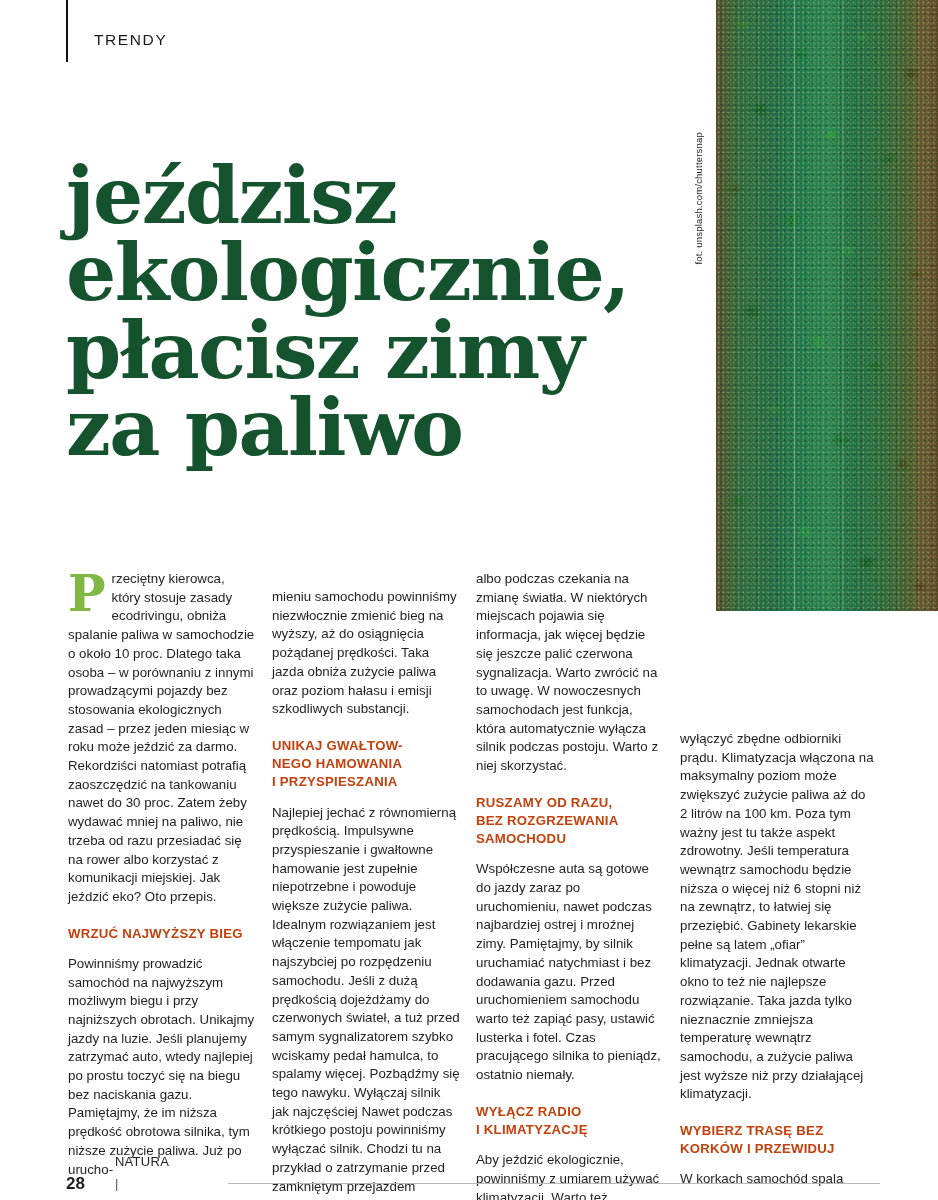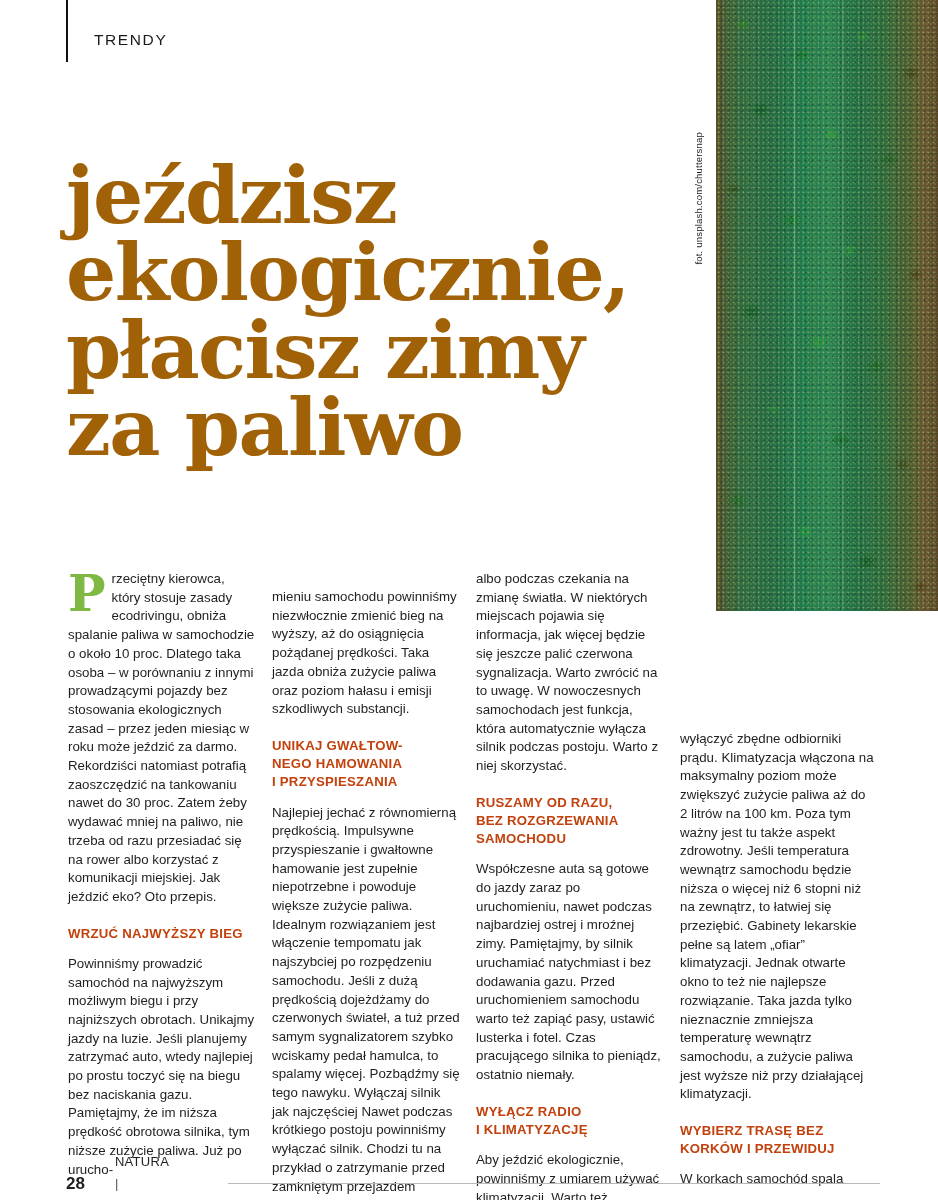--- a/index.html
+++ b/index.html
@@ -118,21 +118,21 @@
   .headline {
     position: absolute;
     left: 66px;
     top: 104px;
     width: 640px;
     font-family: "DejaVu Serif", serif;
     font-weight: 700;
     font-size: 79px;
     line-height: 0.98;
     letter-spacing: -1.6px;
-    color: #a16207;
+    color: #14532d;
   }
   .headline span { display: block; }
 
   
   .col {
     position: absolute;
     font-size: 13.3px;
     line-height: 18.7px;
     color: #1f1f1f;
     text-align: left;

